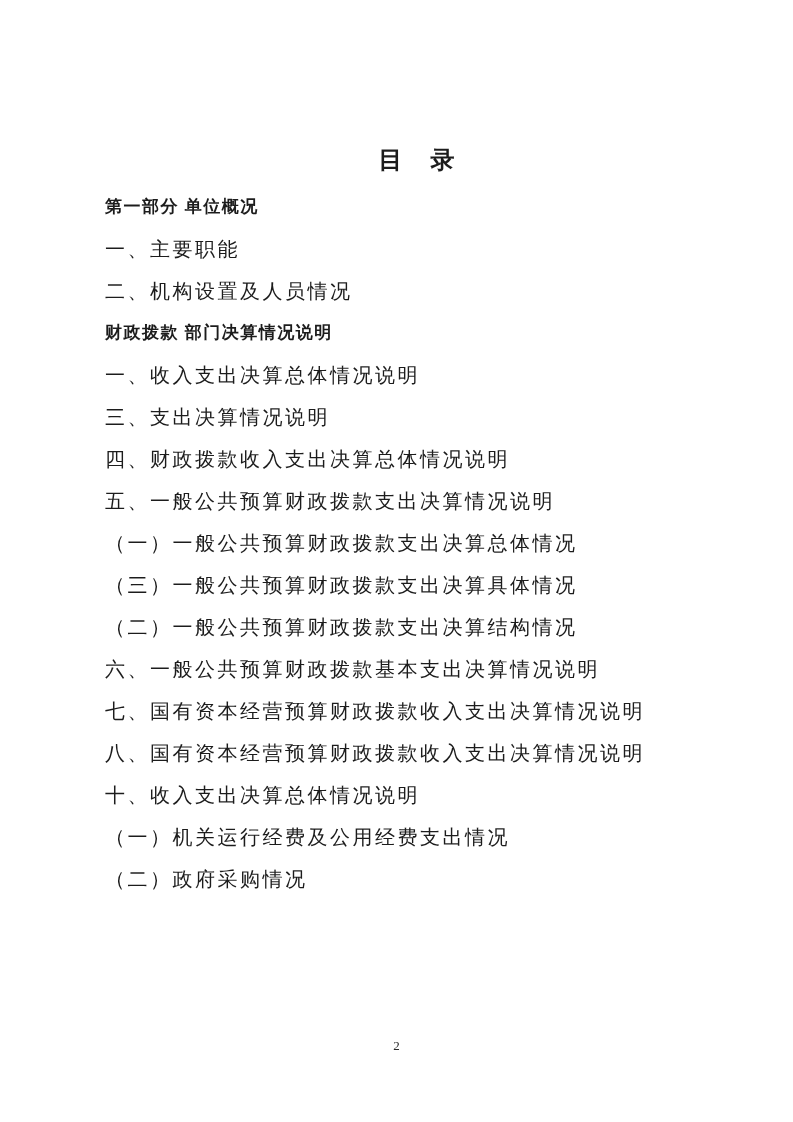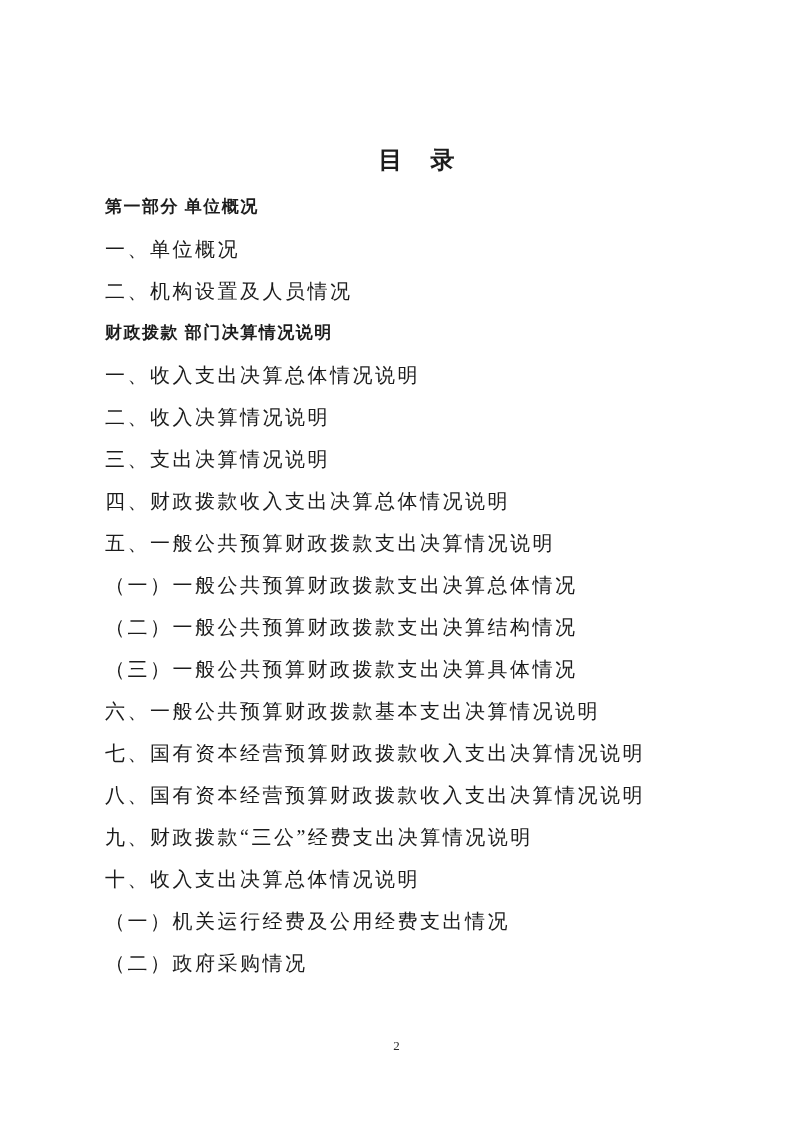--- a/index.html
+++ b/index.html
@@ -58,34 +58,32 @@
     color: #2a2a2a;
   }
 </style>
 </head>
 <body>
 
 <div class="doc">
   <div class="doc-title">目　录</div>
   <div id="toc">
       <div class="toc-header">第一部分 单位概况</div>
-      <div class="toc-item">一、单位概况</div>
+      <div class="toc-item">一、主要职能</div>
       <div class="toc-item">二、机构设置及人员情况</div>
       <div class="toc-header">财政拨款 部门决算情况说明</div>
       <div class="toc-item">一、收入支出决算总体情况说明</div>
-      <div class="toc-item">二、收入决算情况说明</div>
       <div class="toc-item">三、支出决算情况说明</div>
       <div class="toc-item">四、财政拨款收入支出决算总体情况说明</div>
       <div class="toc-item">五、一般公共预算财政拨款支出决算情况说明</div>
       <div class="toc-item">（一）一般公共预算财政拨款支出决算总体情况</div>
+      <div class="toc-item">（三）一般公共预算财政拨款支出决算具体情况</div>
       <div class="toc-item">（二）一般公共预算财政拨款支出决算结构情况</div>
-      <div class="toc-item">（三）一般公共预算财政拨款支出决算具体情况</div>
       <div class="toc-item">六、一般公共预算财政拨款基本支出决算情况说明</div>
       <div class="toc-item">七、国有资本经营预算财政拨款收入支出决算情况说明</div>
       <div class="toc-item">八、国有资本经营预算财政拨款收入支出决算情况说明</div>
-      <div class="toc-item">九、财政拨款“三公”经费支出决算情况说明</div>
       <div class="toc-item">十、收入支出决算总体情况说明</div>
       <div class="toc-item">（一）机关运行经费及公用经费支出情况</div>
       <div class="toc-item">（二）政府采购情况</div>
     </div>
 </div>
 
 <div class="page-footer">2</div>
 
 </body></html>

